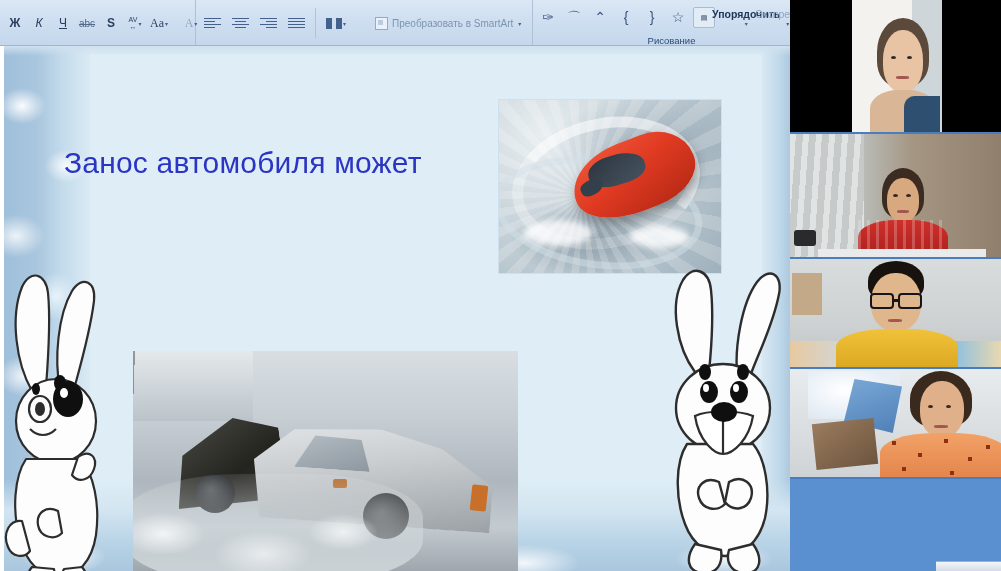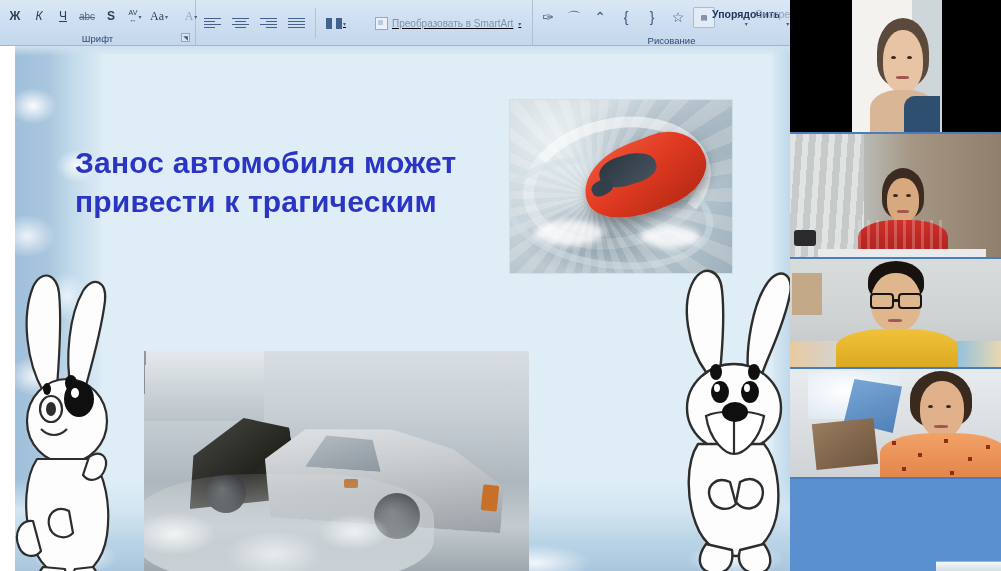--- a/index.html
+++ b/index.html
@@ -42,22 +42,22 @@
   .sa-box{width:13px;height:13px;border:1px solid #93a9c4;background:#eaf1fa;position:relative;}
   .sa-box:after{content:"";position:absolute;left:2px;top:2px;width:5px;height:5px;background:#b9cbe0;}
   .shape-ic{font-size:14px;color:#3c567d;line-height:14px;}
   .arr-txt{font-size:10.5px;color:#20375a;font-weight:bold;}
   .arr-txt.dim{color:#8ea4bd;font-weight:normal;}
   .two-line{display:flex;flex-direction:column;align-items:center;justify-content:center;height:34px;}
   .two-line .caret{margin:0;}
 
   
   .slide{
-    position:absolute;left:15px;top:46px;width:790px;height:525px;
-    background:#dbeaf4;overflow:hidden;font-weight:bold;
+    position:absolute;left:4px;top:46px;width:790px;height:525px;
+    background:#dbeaf4;overflow:hidden;
   }
   
   .frost{position:absolute;pointer-events:none;}
   .frost-left{left:0;top:0;width:86px;height:525px;
     background:
       radial-gradient(ellipse 34px 26px at 18px 60px,rgba(255,255,255,.95),rgba(255,255,255,0) 70%),
       radial-gradient(ellipse 30px 24px at 62px 120px,rgba(255,255,255,.85),rgba(255,255,255,0) 70%),
       radial-gradient(ellipse 40px 30px at 12px 190px,rgba(255,255,255,.8),rgba(255,255,255,0) 72%),
       radial-gradient(ellipse 30px 34px at 52px 250px,rgba(236,246,252,.9),rgba(255,255,255,0) 70%),
       radial-gradient(ellipse 38px 28px at 20px 330px,rgba(255,255,255,.85),rgba(255,255,255,0) 72%),
@@ -221,28 +221,24 @@
           <div class="btn" style="font-family:'Liberation Serif',serif;">
             <span>Aa</span>
             <span class="caret">▾</span>
           </div>
           <div class="grp-sep"></div>
           <div class="btn" style="font-family:'Liberation Serif',serif;color:#8fa7c2;">
             <span>A</span>
             <span class="caret">▾</span>
           </div>
         </div>
-        <div class="rbn-label">
-          <span>Шрифт</span>
-          <span class="dlg">◥</span>
-        </div>
       </div>
 
       <div class="rbn-group" style="width:337px;">
-        <div class="rbn-row" style="gap:3px;text-decoration:underline;">
+        <div class="rbn-row" style="gap:3px;">
           <div class="btn">
             <span class="align-ic">
               <i style="width:100%"></i>
                 <i style="width:64%"></i>
                 <i style="width:100%"></i>
                 <i style="width:64%"></i>
             </span>
           </div>
           <div class="btn">
             <span class="align-ic" style="align-items:center">
@@ -329,21 +325,20 @@
   <div class="slide">
 
     <div class="slide-body"></div>
     <div class="frost frost-left"></div>
     <div class="frost frost-right"></div>
     <div class="frost frost-top"></div>
     <div class="frost frost-bottom"></div>
 
     <div class="slide-title">
       <div>Занос автомобиля может</div>
-      <div>привести к трагическим</div>
     </div>
 
     <div class="photo photo-ice">
       <div class="icebg"></div>
       <div class="icearc a1"></div>
       <div class="icearc a2"></div>
       <div class="spray" style="left:24px;top:120px;width:70px;height:26px;"></div>
       <div class="spray" style="left:130px;top:126px;width:60px;height:22px;"></div>
       <div class="redcar"></div>
     </div>

